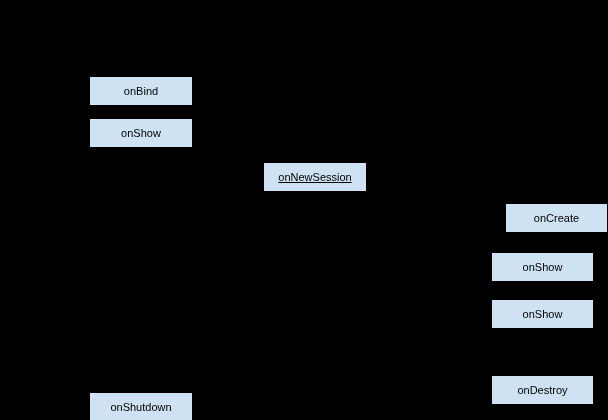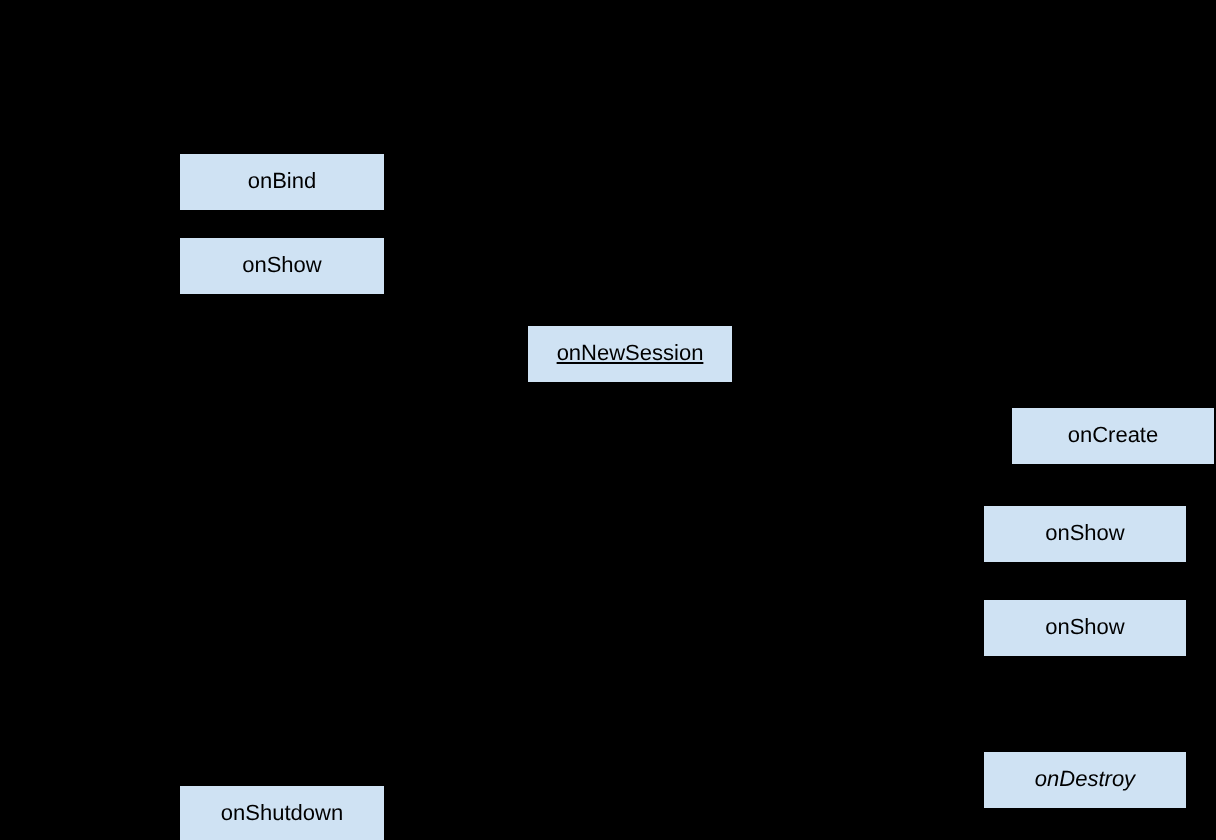--- a/index.html
+++ b/index.html
@@ -35,21 +35,21 @@
   
   .pos-onbind      { left: 89px;  top: 76px;  width: 104px; height: 30px; }
   .pos-onready     { left: 89px;  top: 118px; width: 104px; height: 30px; }
   .pos-onshutdown  { left: 89px;  top: 392px; width: 104px; height: 30px; }
   
   .pos-onnewsession{ left: 263px; top: 162px; width: 104px; height: 30px; text-decoration: underline; }
   
   .pos-oncreate    { left: 505px; top: 203px; width: 103px; height: 30px; }
   .pos-onshow      { left: 491px; top: 252px; width: 103px; height: 30px; }
   .pos-onhide      { left: 491px; top: 299px; width: 103px; height: 30px; }
-  .pos-ondestroy   { left: 491px; top: 375px; width: 103px; height: 30px; font-style: italic; }
+  .pos-ondestroy   { left: 491px; top: 375px; width: 103px; height: 30px; }
 </style>
 </head>
 <body style="--bg: #000000; --node-fill: #cfe2f3; --node-border: #000000; --node-text: #000000;">
 
 <div class="canvas">
   <div class="node pos-onbind">onBind</div>
 
   <div class="node pos-onready">onShow</div>
 
   <div class="node pos-onnewsession">onNewSession</div>

